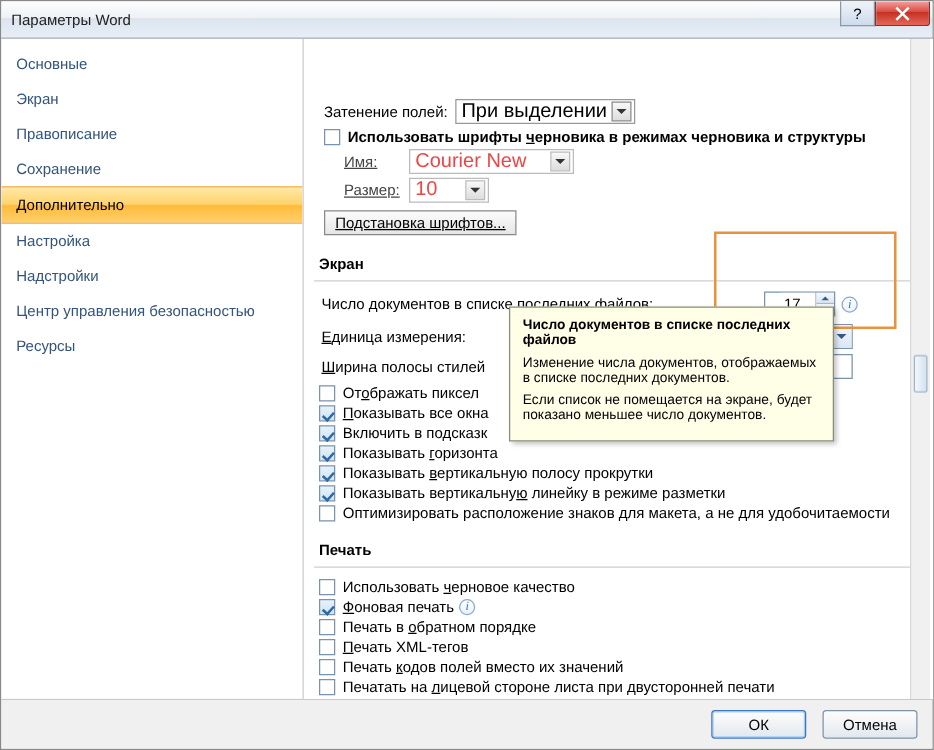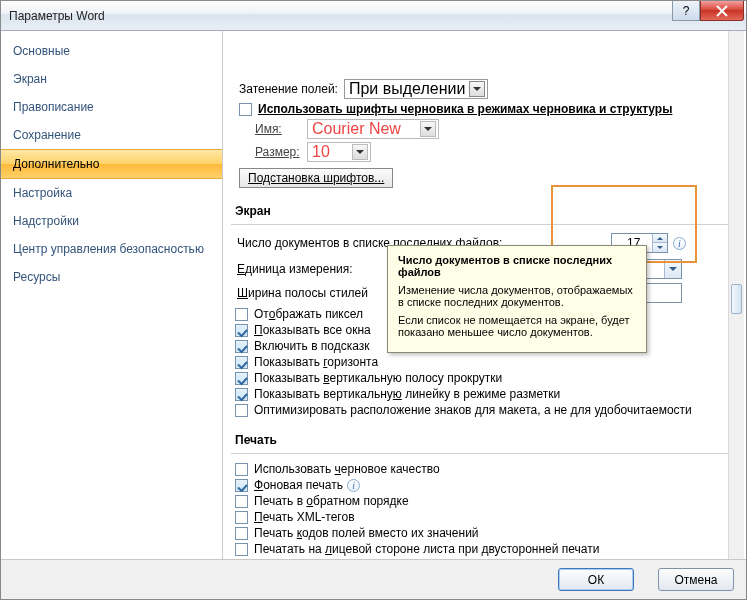--- a/index.html
+++ b/index.html
@@ -26,21 +26,21 @@
   .win-btn.close .x-shape {
     width: 12px; height: 12px; position: relative;
   }
   .win-btn.close .x-shape::before, .win-btn.close .x-shape::after {
     content: ''; position: absolute; left: 5px; top: -1px; width: 2px; height: 14px; background: #fff;
   }
   .win-btn.close .x-shape::before { transform: rotate(45deg); }
   .win-btn.close .x-shape::after { transform: rotate(-45deg); }
   .client { display: flex; height: calc(100% - 30px - 40px); }
   .sidebar {
-    width: 222px; background: #fff; border-right: 1px solid #ccc;
+    width: 242px; background: #fff; border-right: 1px solid #ccc;
     padding: 6px 0; overflow: hidden;
   }
   .sidebar .nav-item {
     padding: 7px 12px; font-size: 12px; color: #33547b; cursor: default;
   }
   .sidebar .nav-item.selected {
     color: #000;
     background: linear-gradient(to bottom, #ffe8a6 0%, #ffd36b 48%, #ffbb3b 52%, #ffd06b 100%);
     border-top: 1px solid #e9aa3c; border-bottom: 1px solid #e9aa3c;
   }
@@ -109,21 +109,21 @@
   }
   .tooltip {
     position: absolute; background: #ffffe8; border: 1px solid #8a8a78;
     padding: 8px 10px; font-size: 11px; width: 260px; box-shadow: 2px 2px 4px rgba(0,0,0,0.25);
     z-index: 50;
   }
   .tooltip .tt-title { font-weight: bold; margin-bottom: 6px; }
   .tooltip p { margin: 0 0 6px 0; }
   .footer {
     height: 40px; border-top: 1px solid #c8c8c8; background: #f0f0f0;
-    display: flex; align-items: center; justify-content: flex-end; padding: 0 12px; gap: 24px;
+    display: flex; align-items: center; justify-content: flex-end; padding: 0 12px; gap: 13px;
   }
   .footer .dlg-btn {
     min-width: 76px; height: 23px; font-size: 12px;
     border: 1px solid #7e93a8; background: linear-gradient(#fdfdfd,#e2e8ef);
     border-radius: 3px;
   }
   .footer .dlg-btn.default {
     border-color: #3f76bb; box-shadow: 0 0 0 1px #a7cdf3 inset;
   }
   .hscroll {
@@ -192,21 +192,21 @@
         <span class="label-line">Затенение полей:</span>
         <span style="width:6px;"></span>
         <span class="combo">
           <span>При выделении</span>
           <span class="combo-btn"></span>
         </span>
       </div>
 
       <div class="chk-row" style="margin-left:8px;">
         <span class="chk"></span>
-        <span style="font-weight:bold;text-decoration:underline;">
+        <span style="font-weight:bold;">
           <span>Использовать шрифты </span><span class="under">ч</span><span>ерновика в режимах черновика и структуры</span>
         </span>
       </div>
 
       <div class="row">
         <span class="field-label"><span class="under">Имя:</span></span>
         <span class="combo disabled" style="width:132px;">
           <span>Courier New</span>
           <span class="combo-btn" style="margin-left:auto;"></span>
         </span>

